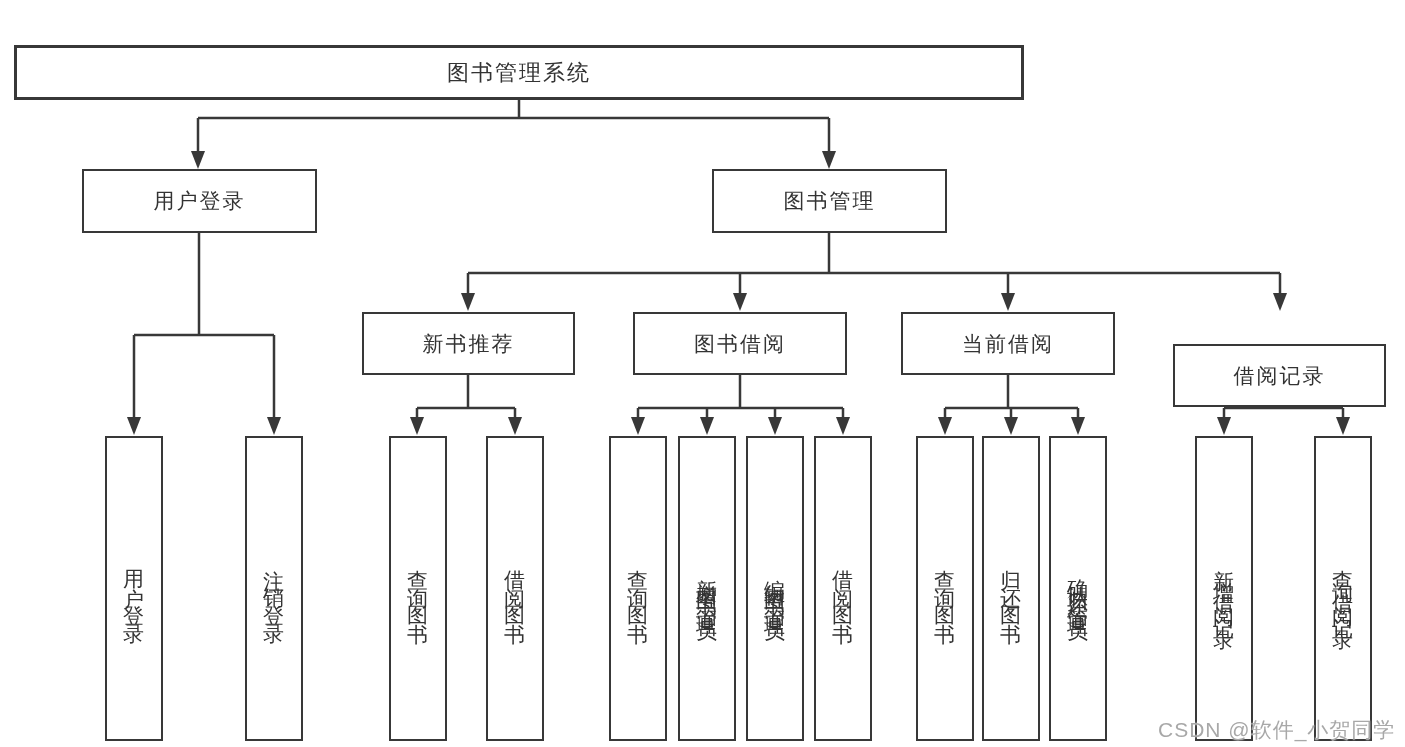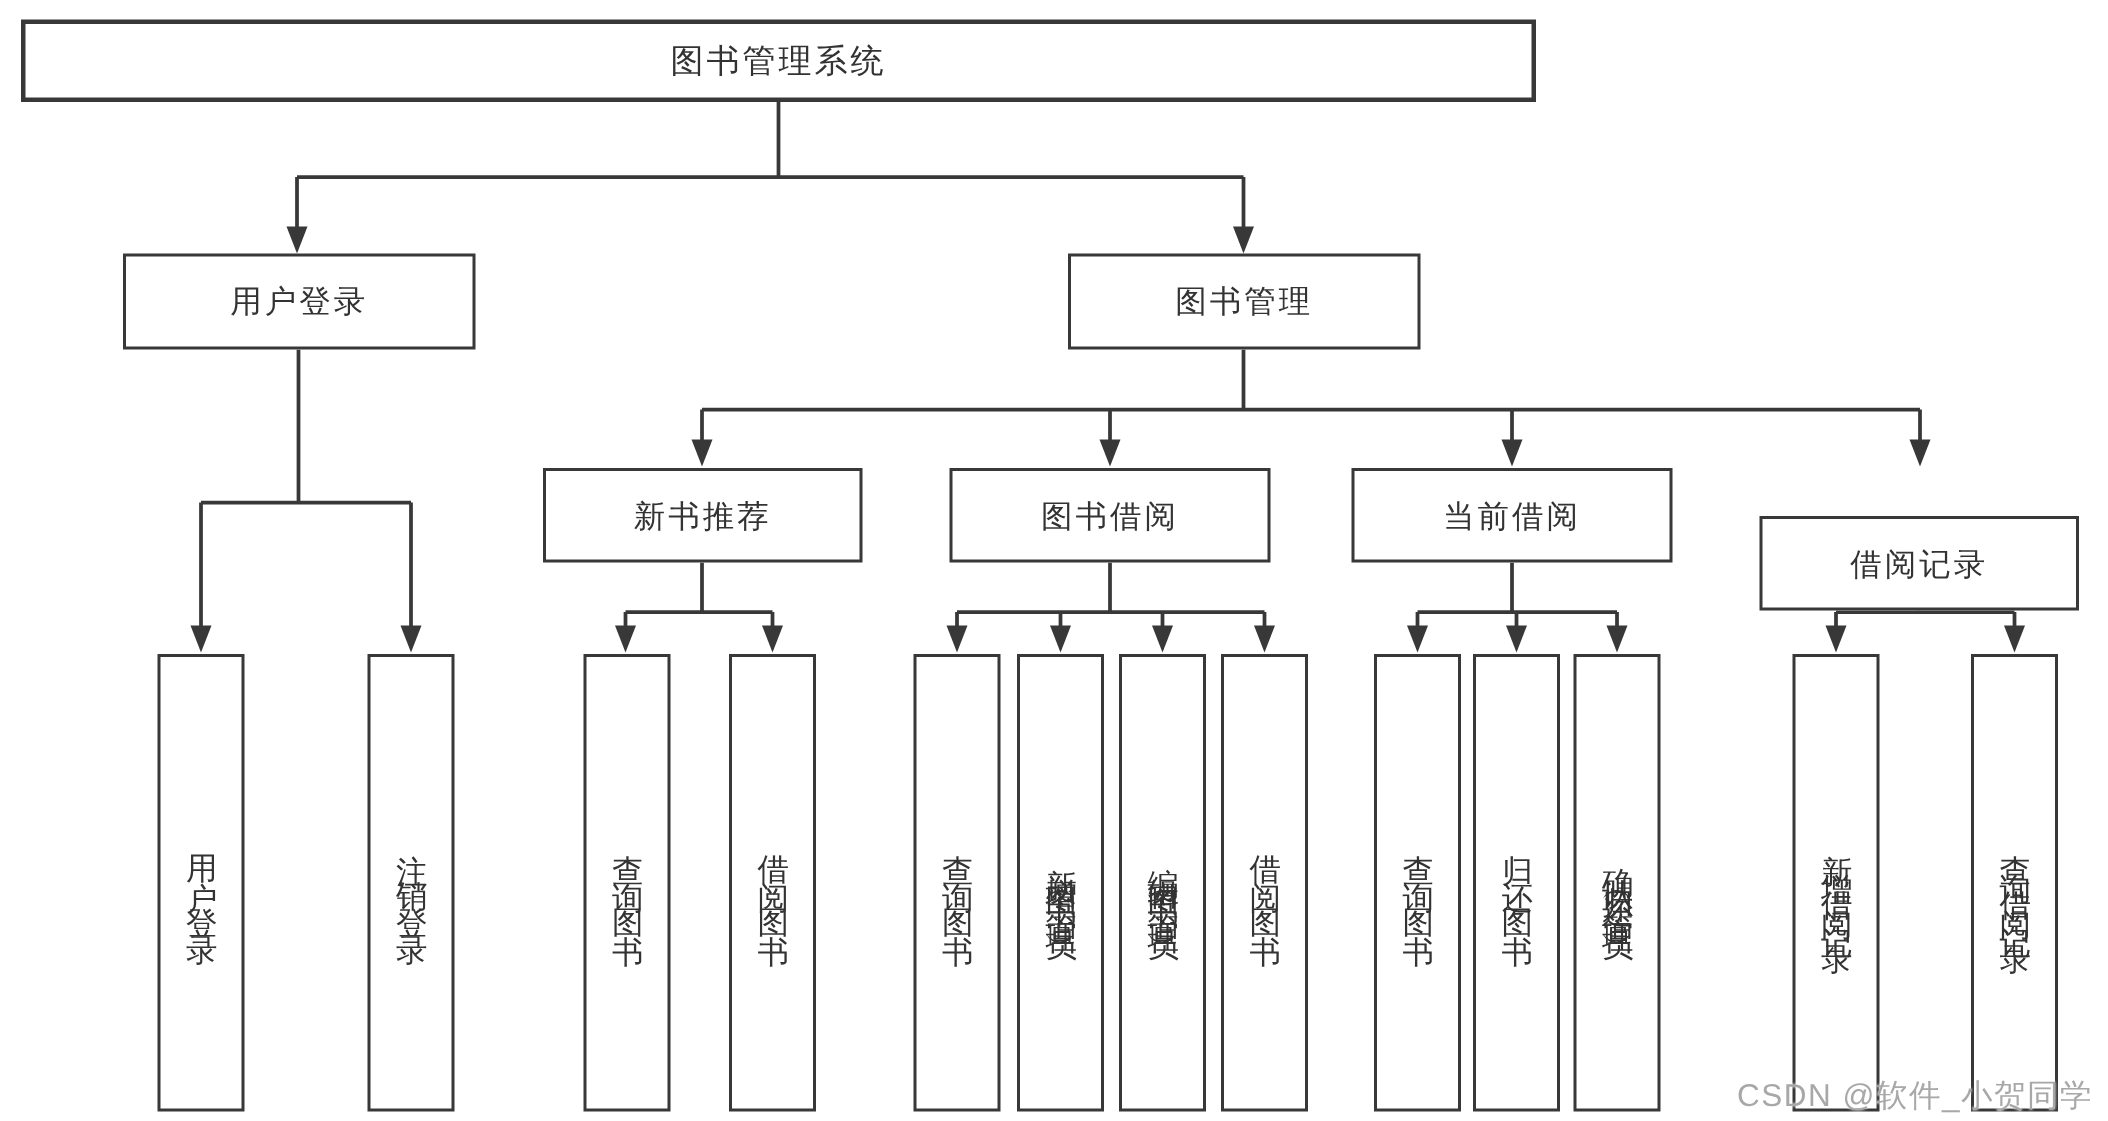--- a/index.html
+++ b/index.html
@@ -15,21 +15,21 @@
     position:absolute;
     box-sizing:border-box;
     background:#ffffff;
     border:2px solid #383838;
     display:flex;
     align-items:center;
     justify-content:center;
     color:#333333;
     z-index:2;
   }
-  .node.root{border-width:3px;font-size:22px;letter-spacing:2px;}
+  .node.root{border-width:3px;font-size:22px;letter-spacing:2px;margin-top:32px;}
   .node.h{font-size:21px;letter-spacing:2px;}
   .node.v{width:58px;top:436px;height:305px;}
   .vtext{
     writing-mode:vertical-rl;
     text-orientation:mixed;
     font-size:21px;
     line-height:1;
     white-space:nowrap;
   }
   .sp4{letter-spacing:18px;}

